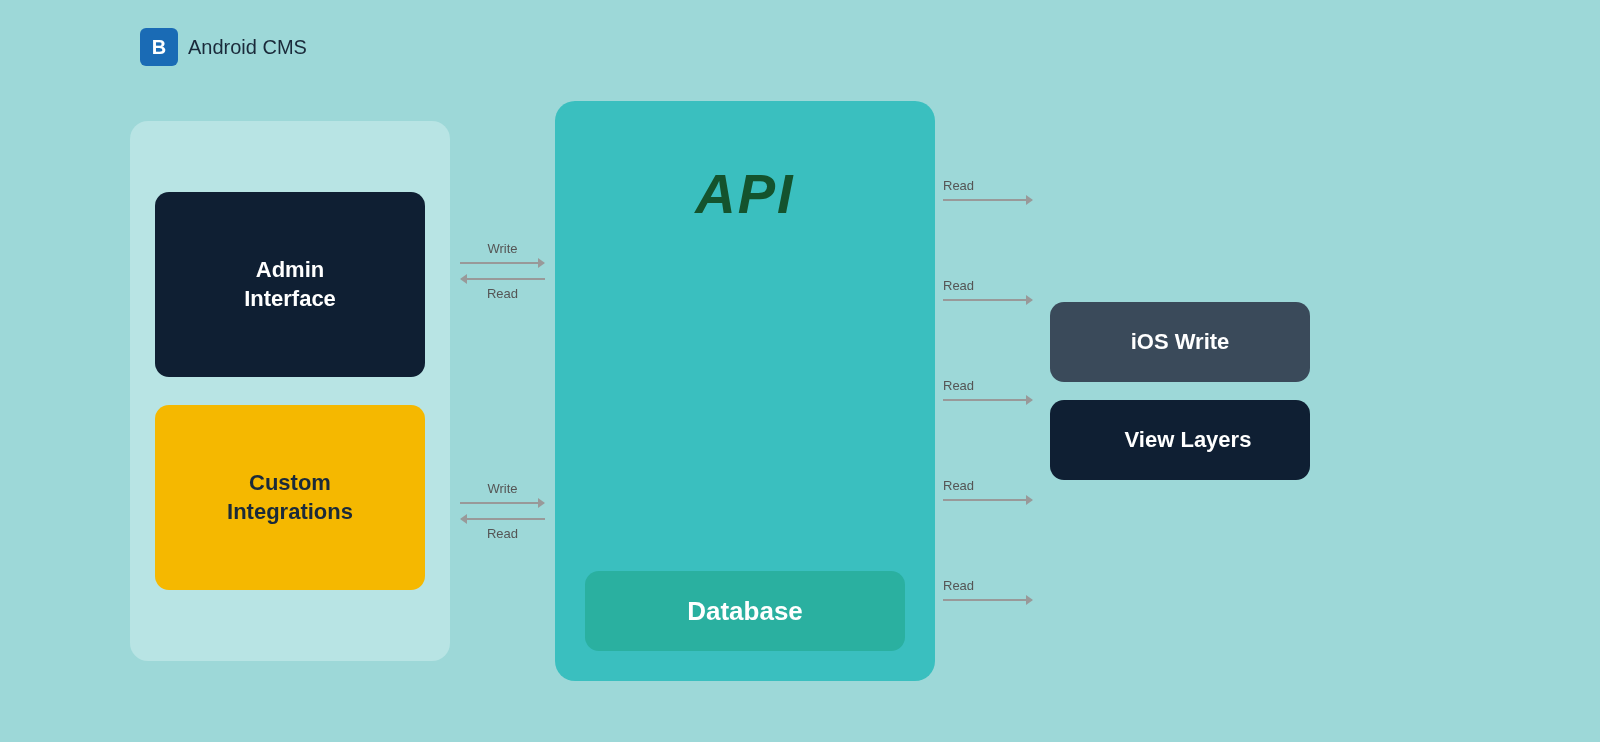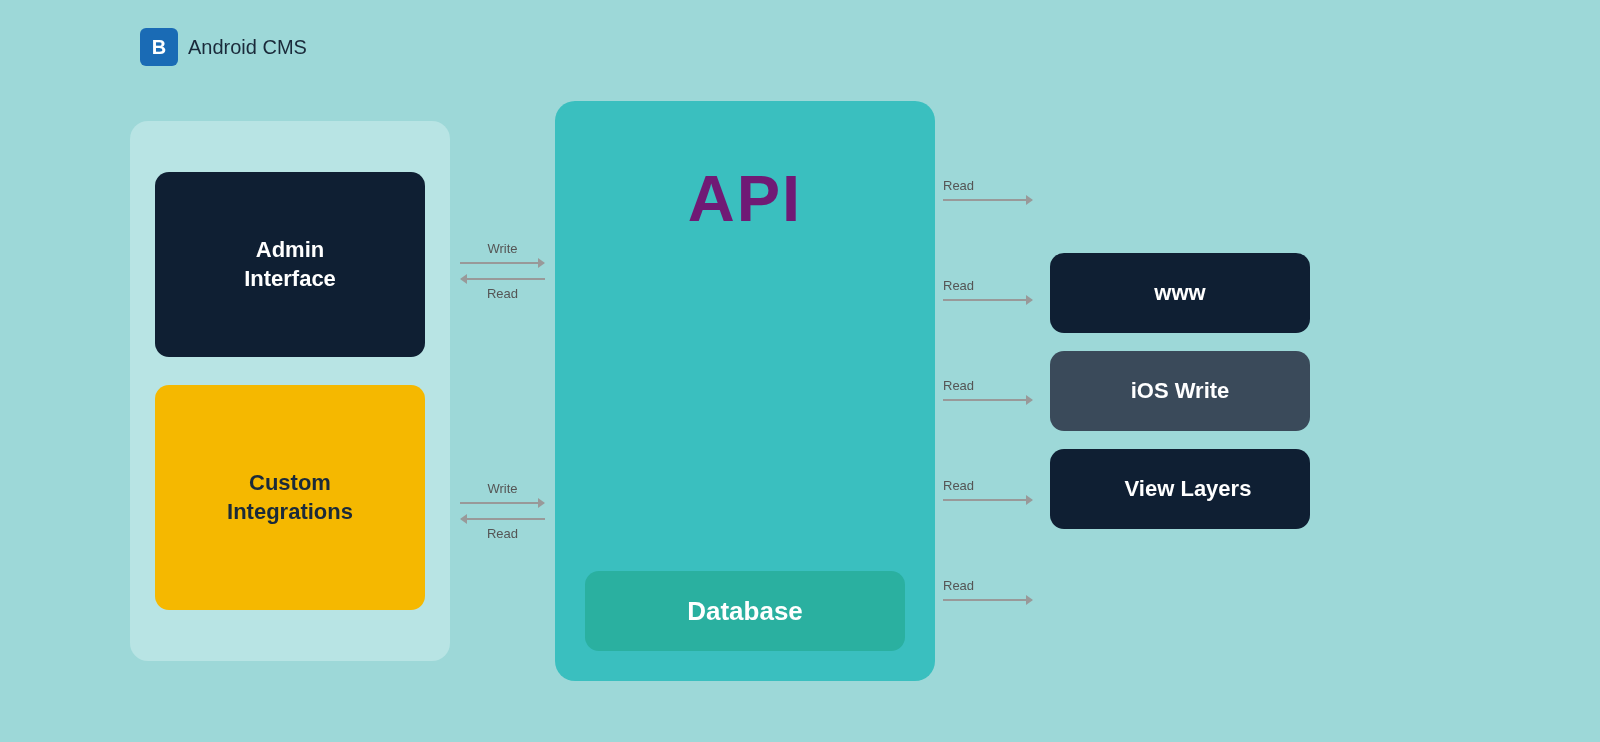--- a/index.html
+++ b/index.html
@@ -78,45 +78,46 @@
       border-radius: 14px;
       color: #1a2a3a;
       display: flex;
       align-items: center;
       justify-content: center;
       text-align: center;
       font-size: 22px;
       font-weight: 700;
       line-height: 1.3;
       width: 270px;
-      height: 225px;
+      height: 185px;
     }
 
     
     .api-section {
       background-color: #3abfbf;
       border-radius: 20px;
       width: 380px;
       min-width: 380px;
       height: 580px;
       display: flex;
       flex-direction: column;
       align-items: center;
       justify-content: flex-start;
       padding-top: 60px;
       position: relative;
       z-index: 3;
     }
 
     .api-title {
-      font-size: 65px;
+      font-size: 56px;
       font-weight: 700;
-      color: #701a75;
+      color: #14532d;
       letter-spacing: 2px;
       margin-bottom: auto;
+      font-style: italic;
     }
 
     .database-box {
       background-color: #2ab0a0;
       border-radius: 14px;
       color: white;
       font-size: 26px;
       font-weight: 600;
       width: 320px;
       height: 80px;
@@ -250,23 +251,20 @@
     <div style="display:flex; flex-direction:column; align-items:flex-start; gap:2px;">
       <span style="font-size:13px; color:#555;">Read</span>
       <div style="display:flex; align-items:center; width:90px;">
         <div style="flex:1; height:2px; background:#999;"></div>
         <div style="width:0; height:0; border-top:5px solid transparent; border-bottom:5px solid transparent; border-left:7px solid #999;"></div>
       </div>
     </div>
   </div>
 
   <div class="right-section">
-    <div class="output-box output-www">
-      <span>www</span>
-    </div>
     <div class="output-box output-ios">
       <span>iOS Write</span>
     </div>
     <div class="output-box output-view">
       <span>View Layers</span>
     </div>
   </div>
 
 </div>
 

